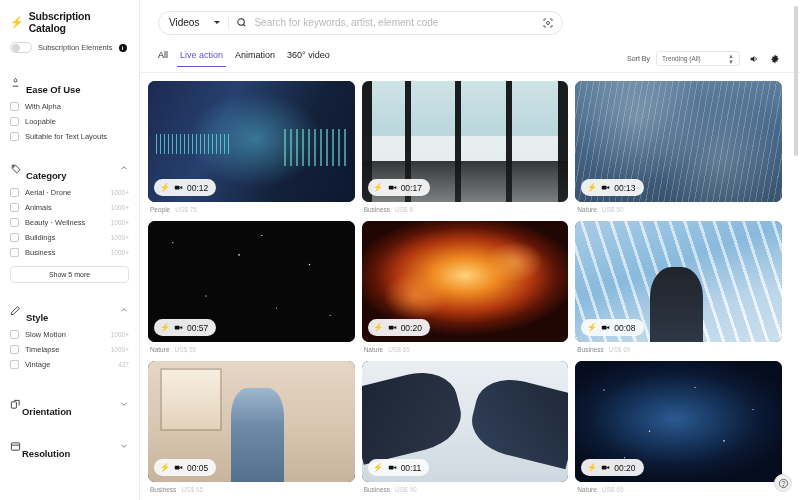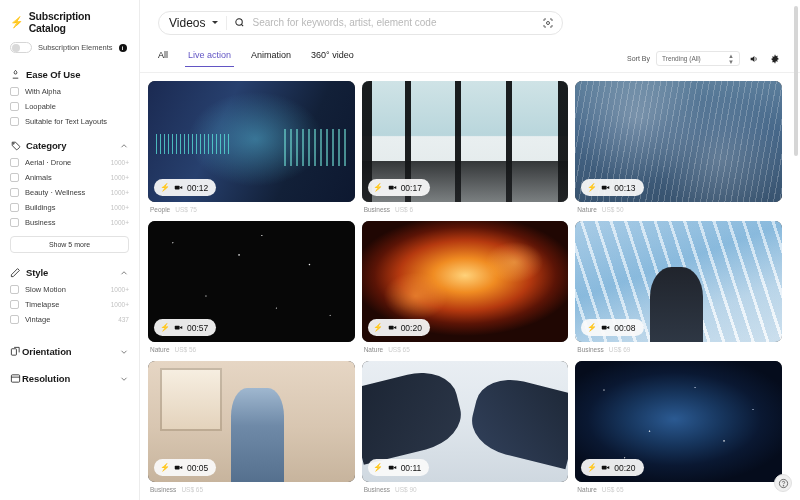--- a/index.html
+++ b/index.html
@@ -39,21 +39,21 @@
     width: 8px; height: 8px; border-radius: 50%; background: #111;
     color: #fff; font-size: 6px; line-height: 8px; text-align: center;
     font-weight: bold; flex: none;
   }
 
   .group { margin-bottom: 14px; }
   .group-head {
     display: flex; align-items: center; gap: 5px;
     margin-bottom: 7px;
   }
-  .group-title { font-size: 9.5px; font-weight: bold; flex: 1; letter-spacing: -.1px; }
+  .group-title { font-size: 9.5px; font-weight: bold; flex: 1; letter-spacing: -.1px; margin-top: 15px; }
   .chev { width: 10px; height: 10px; flex: none; color: #666; }
   .g-icon { width: 11px; height: 11px; flex: none; color: #222; }
 
   .opt { display: flex; align-items: center; gap: 6px; margin-bottom: 6px; }
   .cbox {
     width: 9px; height: 9px; border: 1px solid #c9c9c9; border-radius: 2px;
     background: #fff; flex: none;
   }
   .opt-label { font-size: 7.5px; color: #3c3c3c; flex: 1; white-space: nowrap; }
   .opt-count { font-size: 6.5px; color: #c2c2c2; }
@@ -73,39 +73,39 @@
   .main { flex: 1; height: 500px; position: relative; background: #fff; overflow: hidden; }
 
   .topbar { height: 45px; display: flex; align-items: center; padding: 0 18px; }
   .searchwrap {
     display: flex; align-items: center;
     width: 405px; height: 24px;
     border: 1px solid #e6e6e6; border-radius: 13px;
     background: #fff; padding: 0 8px 0 10px;
   }
   .sel-videos {
-    display: flex; align-items: center; gap: 7px;
-    font-size: 12px; color: #1a1a1a; padding-right: 8px; cursor: pointer;
+    display: flex; align-items: center; gap: 15px;
+    font-size: 10px; color: #1a1a1a; padding-right: 8px; cursor: pointer;
   }
   .caret { width: 0; height: 0; border-left: 3px solid transparent;
            border-right: 3px solid transparent; border-top: 3.5px solid #333; }
   .vdiv { width: 1px; height: 14px; background: #ececec; }
   .search-ic { width: 11px; height: 11px; margin: 0 7px; color: #222; flex: none; }
   .search-input {
     flex: 1; border: none; outline: none; font-size: 10px;
     color: #222; background: transparent; font-family: "Liberation Sans", sans-serif;
   }
   .search-input::placeholder { color: #b9b9b9; }
   .scan-ic { width: 12px; height: 12px; color: #444; flex: none; cursor: pointer; }
 
   .tabsbar {
     height: 28px; display: flex; align-items: flex-end;
     padding: 0 18px; border-bottom: 1px solid #efefef; position: relative;
   }
-  .tabs { display: flex; gap: 20px; flex: 1; height: 100%; align-items: center; }
+  .tabs { display: flex; gap: 12px; flex: 1; height: 100%; align-items: center; }
   .tab {
     font-size: 9px; color: #1a1a1a; cursor: pointer;
     padding-bottom: 7px; position: relative; white-space: nowrap;
   }
   .tab.active { color: #6255c4; }
   .tab.active::after {
     content: ""; position: absolute; left: -3px; right: -3px; bottom: 0;
     height: 1.5px; background: #6255c4;
   }
   .sortwrap { display: flex; align-items: center; gap: 6px; padding-bottom: 6px; }

